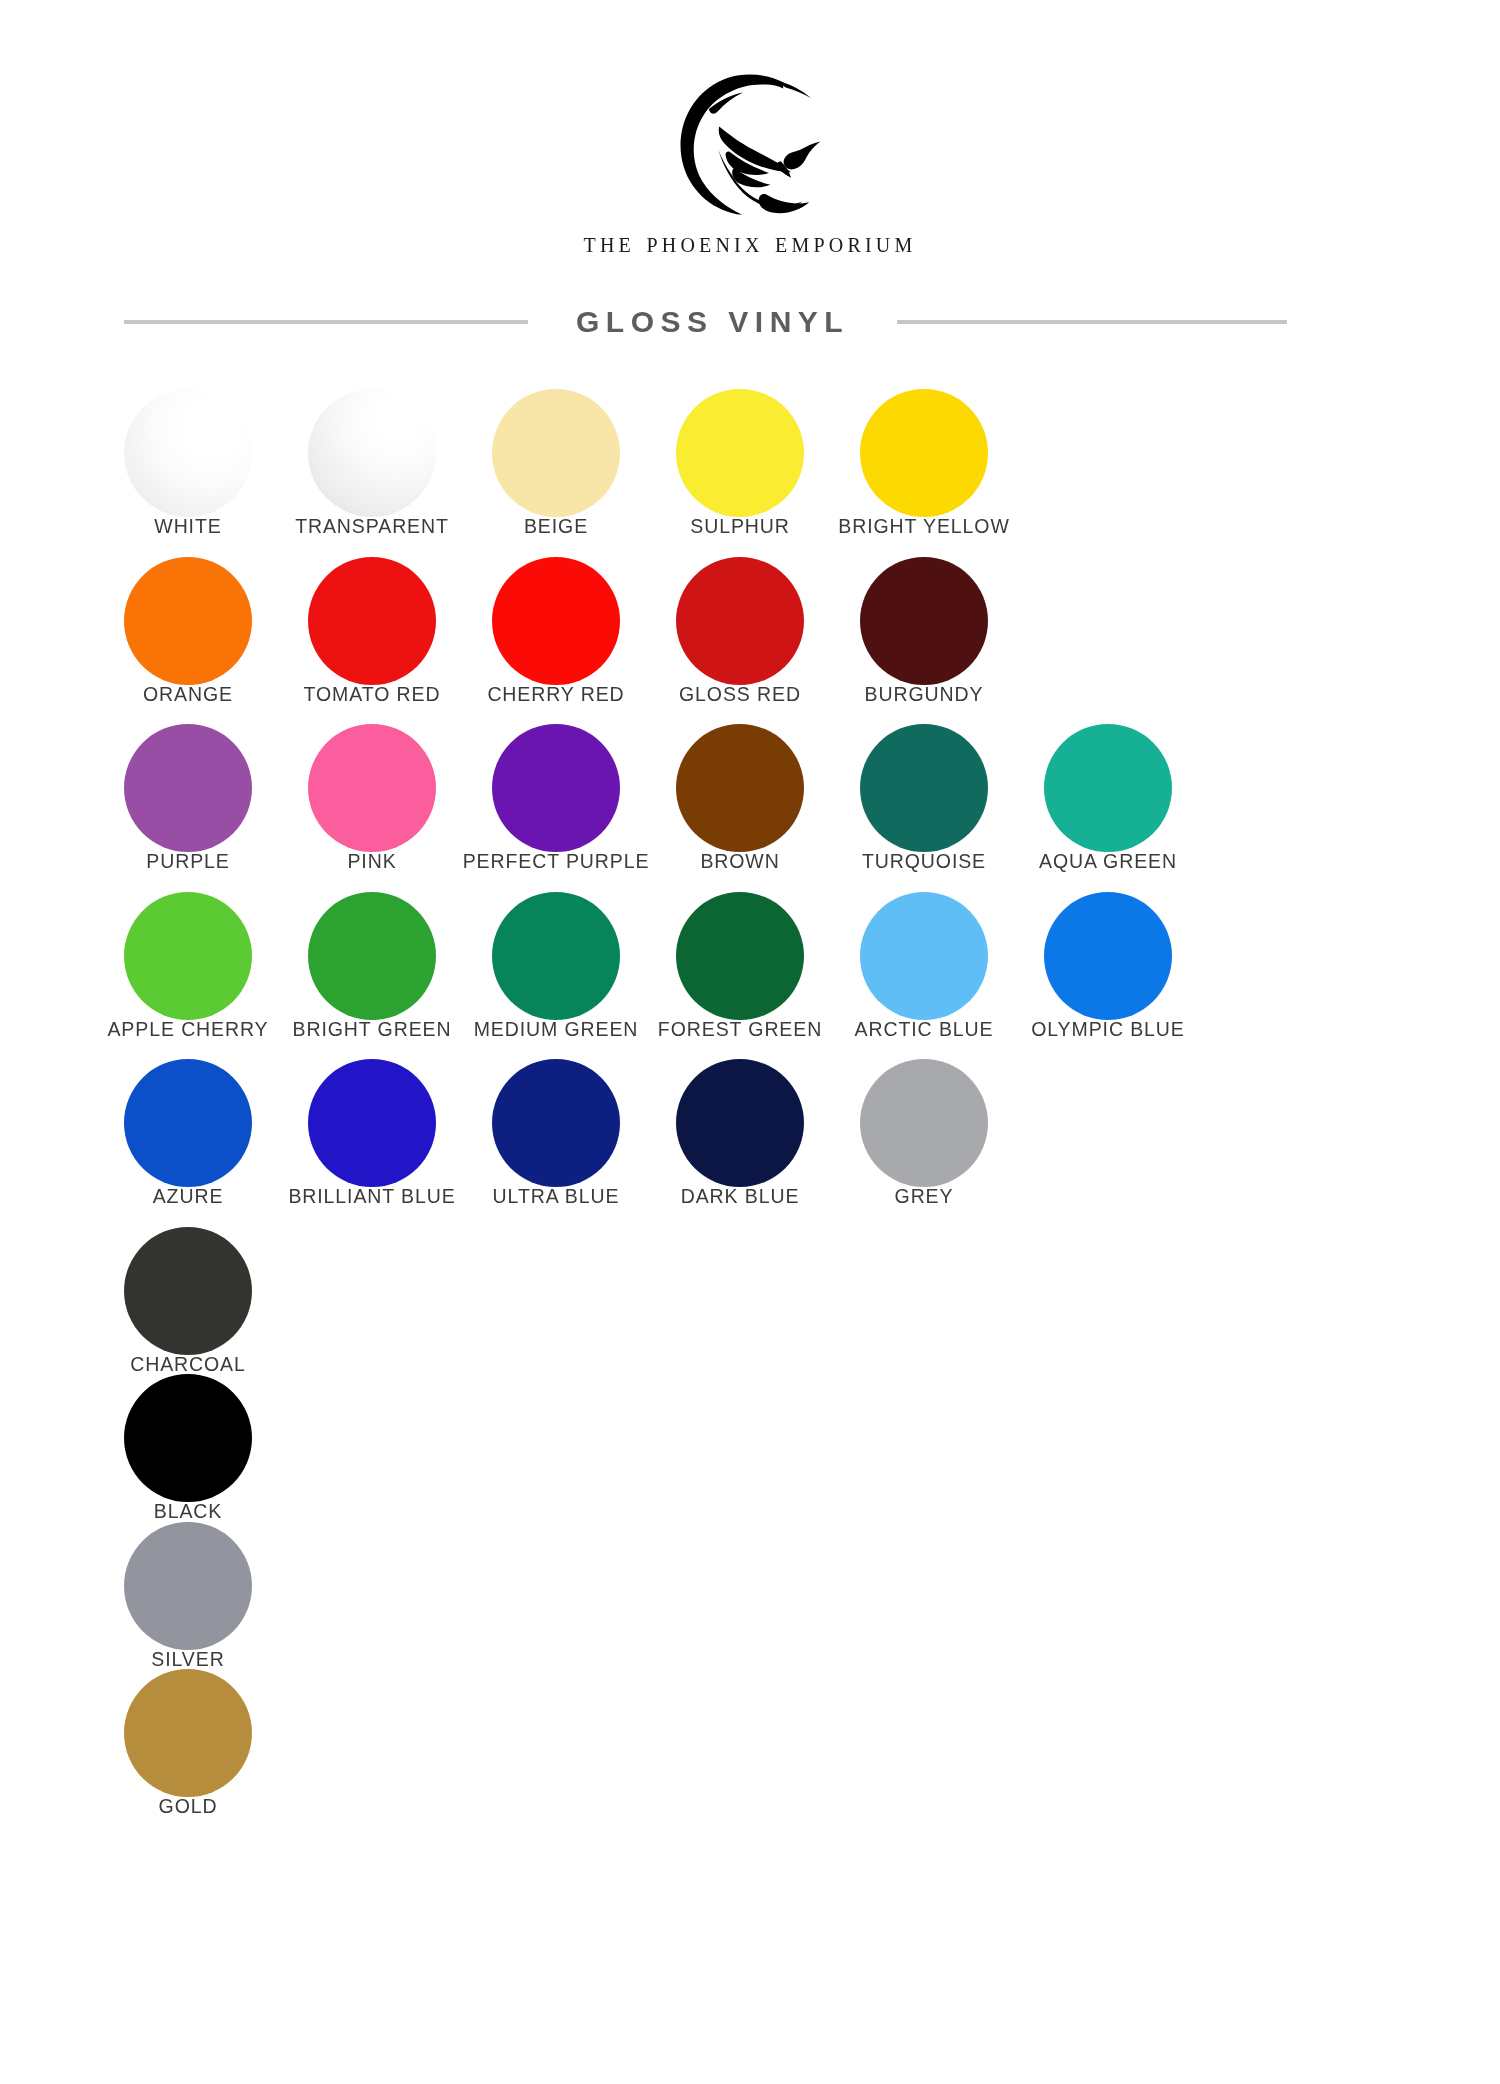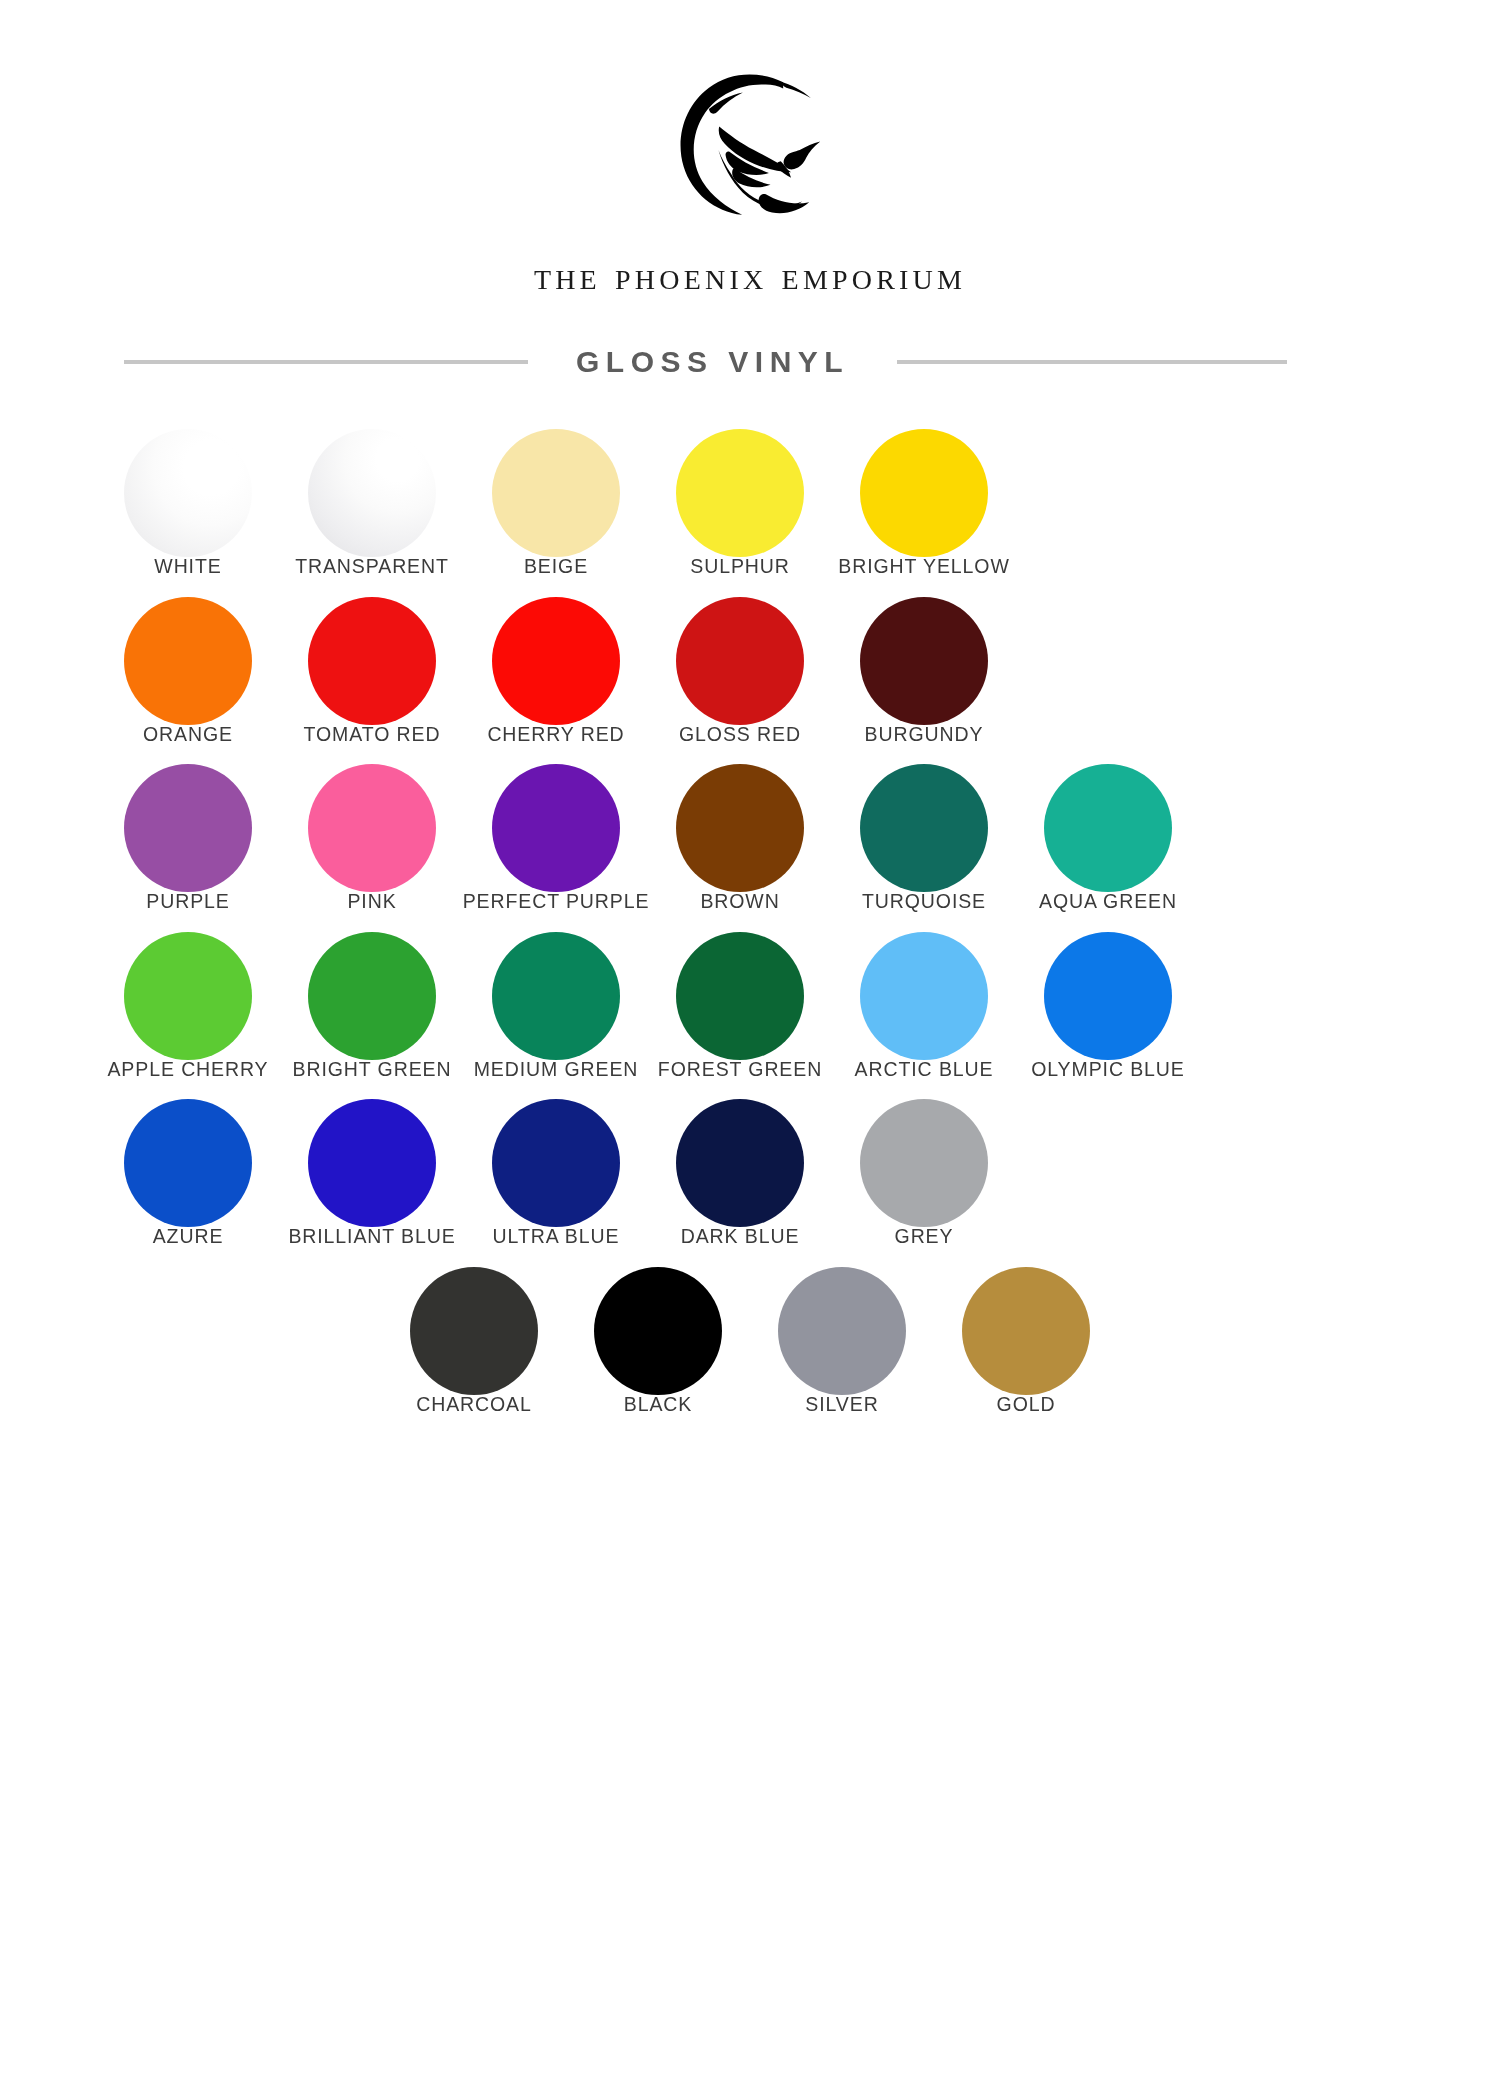--- a/index.html
+++ b/index.html
@@ -32,22 +32,22 @@
     height: 150px;
     margin: 0 auto;
     position: relative;
   }
   .logo-wrap svg {
     display: block;
     width: 180px;
     height: 150px;
   }
   .brand-name {
-    margin-top: 34px;
-    font-size: 40px;
+    margin-top: 8px;
+    font-size: 29px;
     letter-spacing: 4.2px;
     font-weight: 400;
     color: #1b1b1b;
     font-variant: small-caps;
     text-transform: lowercase;
     font-family: "Liberation Serif", serif;
   }
 
   
   .section-head {
@@ -76,21 +76,21 @@
   
   .grid {
     margin-top: 50px;
     padding: 0 96px;
   }
   .row {
     display: flex;
     justify-content: flex-start;
     margin-bottom: 20px;
   }
-  .row.centered { justify-content: center; }
+  .row.centered { justify-content: center; flex-direction: column; }
 
   .cell {
     width: 162px;
     margin: 0 11px;
     display: flex;
     flex-direction: column;
     align-items: center;
   }
   .dot {
     width: 128px;

